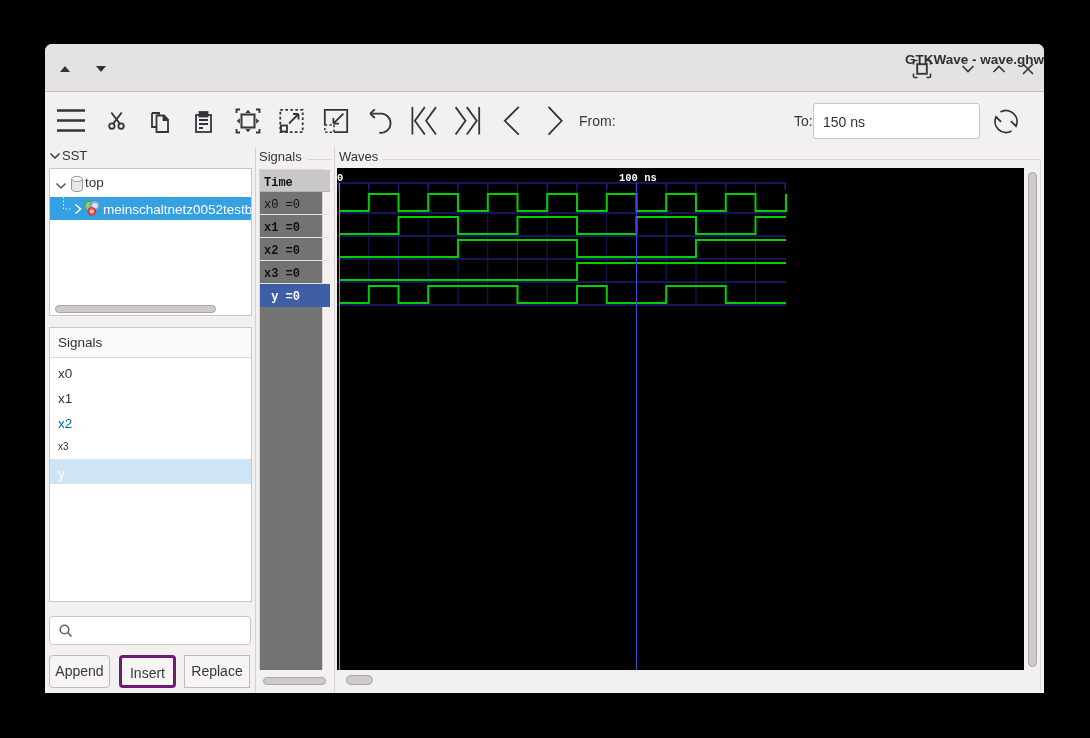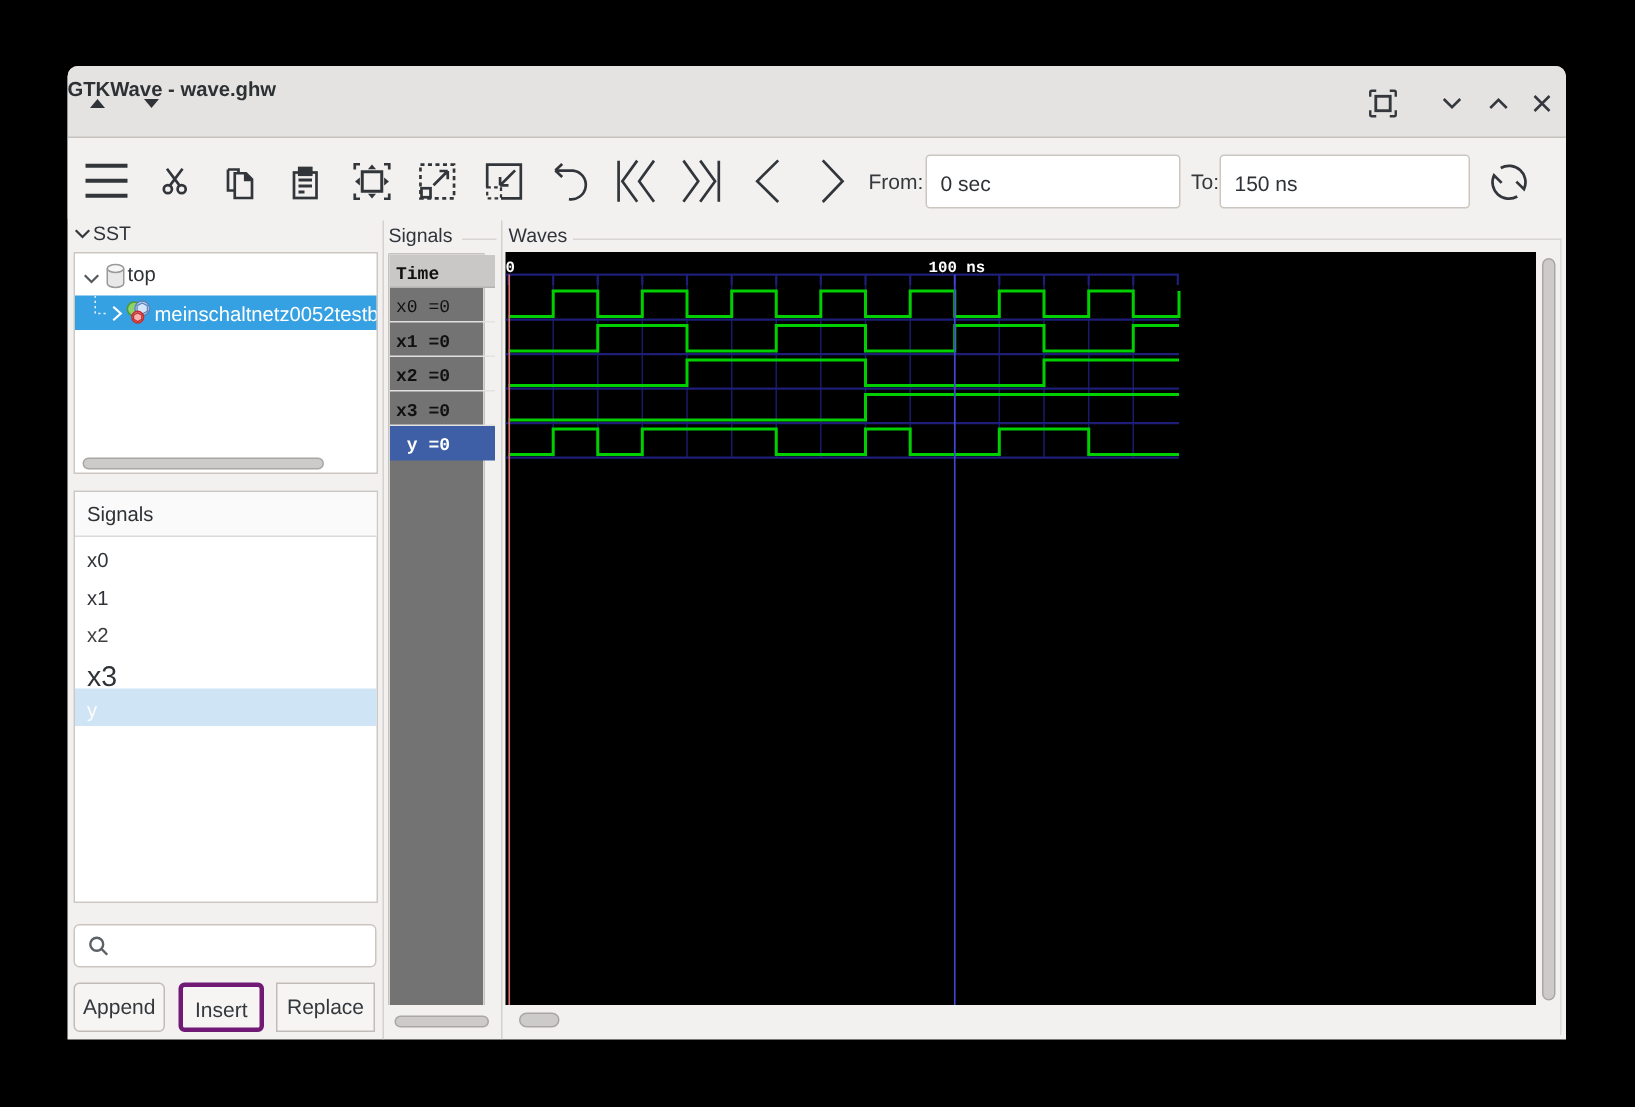--- a/index.html
+++ b/index.html
@@ -1,20 +1,20 @@
 <!DOCTYPE html>
 <html><head><meta charset="utf-8">
 <style>
 html,body{margin:0;padding:0;}
 body{width:1090px;height:738px;background:#000;font-family:"Liberation Sans",sans-serif;position:relative;overflow:hidden;}
 .win{position:absolute;left:45px;top:44px;width:999px;height:649px;background:#f2f1f0;border-radius:7px 7px 0 0;overflow:hidden;}
 .abs{position:absolute;}
 
 .titlebar{position:absolute;left:0;top:0;width:999px;height:47px;background:#e4e3e2;border-bottom:1px solid #c6c2be;}
-.title{position:absolute;left:0;top:8px;width:999px;text-align:left;font-size:13.5px;font-weight:bold;color:#2d3134;}
+.title{position:absolute;left:0;top:8px;width:999px;text-align:right;font-size:13.5px;font-weight:bold;color:#2d3134;}
 .subtitle{position:absolute;left:0;top:27.5px;width:999px;text-align:center;font-size:12px;color:#92958f;}
 .tri{position:absolute;width:0;height:0;border-left:5.5px solid transparent;border-right:5.5px solid transparent;}
 .tri.up{border-bottom:6.5px solid #2f3337;top:22px;}
 .tri.dn{border-top:6.5px solid #2f3337;top:22px;}
 
 .tb{position:absolute;left:0;top:48px;width:999px;height:54px;background:#f2f1f0;}
 .lbl{position:absolute;font-size:14px;color:#35393c;}
 .entry{position:absolute;height:36px;background:#fff;border:1px solid #ccc6c1;border-radius:3px;font-size:14px;color:#2e3236;line-height:36px;padding-left:9px;box-sizing:border-box;}
 
 .vdiv{position:absolute;width:1px;background:#d4d1ce;}
@@ -113,21 +113,20 @@
       <path d="M473.8 14.9 L459.8 28.8 L473.8 42.7"></path>
 
       <path d="M503.5 14.9 L516.7 28.8 L503.5 42.7"></path>
 
       <g transform="translate(961,29.5)">
         <path d="M-5.5 -9.5 A11 11 0 0 1 10 4.6 L4.9 -0.4"></path>
         <path d="M5.5 9.5 A11 11 0 0 1 -10 -4.6 L-4.9 0.4"></path>
       </g>
     </svg>
     <div class="lbl" style="left:534px;top:21px;">From:</div>
-    <div class="entry" style="left:572px;top:11px;width:170px;">0 sec</div>
     <div class="lbl" style="left:749px;top:21px;">To:</div>
     <div class="entry" style="left:768px;top:11px;width:167px;">150 ns</div>
   </div>
 
   <svg class="abs" style="left:4px;top:107px;" width="12" height="10" viewBox="0 0 12 10" fill="none" stroke="#34383c" stroke-width="1.5">
       <path d="M1.5 2.5 L6 7 L10.5 2.5"></path>
     </svg>
   <div class="panel-label" style="left:17px;top:104px;">SST</div>
   <div class="whitebox" style="left:4px;top:124px;width:203px;height:148px;">
 
@@ -157,22 +156,22 @@
       <div class="abs" style="left:53px;top:5px;font-size:13.5px;color:#fff;white-space:nowrap;">meinschaltnetz0052testbench</div>
     </div>
     <div class="thumb" style="left:5px;top:136px;width:161px;height:8px;"></div>
   </div>
 
   <div class="whitebox" style="left:4px;top:283px;width:203px;height:275px;">
     <div class="abs" style="left:0;top:0;width:201px;height:29px;background:#fbfafa;border-bottom:1px solid #dcd9d6;"></div>
     <div class="abs" style="left:8px;top:7px;font-size:13.5px;color:#2e3236;">Signals</div>
     <div class="abs" style="left:8px;top:38px;font-size:13.5px;color:#2f3337;">x0</div>
     <div class="abs" style="left:8px;top:63px;font-size:13.5px;color:#2f3337;">x1</div>
-    <div class="abs" style="left:8px;top:88px;font-size:13.5px;color:#404040;">x2</div>
-    <div class="abs" style="left:8px;top:113px;font-size:19px;color:#2f3337;">x3</div>
+    <div class="abs" style="left:8px;top:88px;font-size:13.5px;color:#0369a1;">x2</div>
+    <div class="abs" style="left:8px;top:113px;font-size:10px;color:#2f3337;">x3</div>
     <div class="abs" style="left:0;top:131px;width:201px;height:25px;background:#cfe4f5;"></div>
     <div class="abs" style="left:8px;top:138px;font-size:13.5px;color:#fdfdfd;">y</div>
   </div>
 
   <div class="abs" style="left:4px;top:572px;width:202px;height:29px;background:#fff;border:1px solid #ccc6c1;border-radius:4px;box-sizing:border-box;">
     <svg class="abs" style="left:8px;top:6px;" width="16" height="16" viewBox="0 0 16 16" fill="none" stroke="#5c6165" stroke-width="1.6">
       <circle cx="6.5" cy="6.5" r="4.3"></circle>
         <path d="M9.8 9.8 L13.5 13.5"></path>
     </svg>
   </div>

